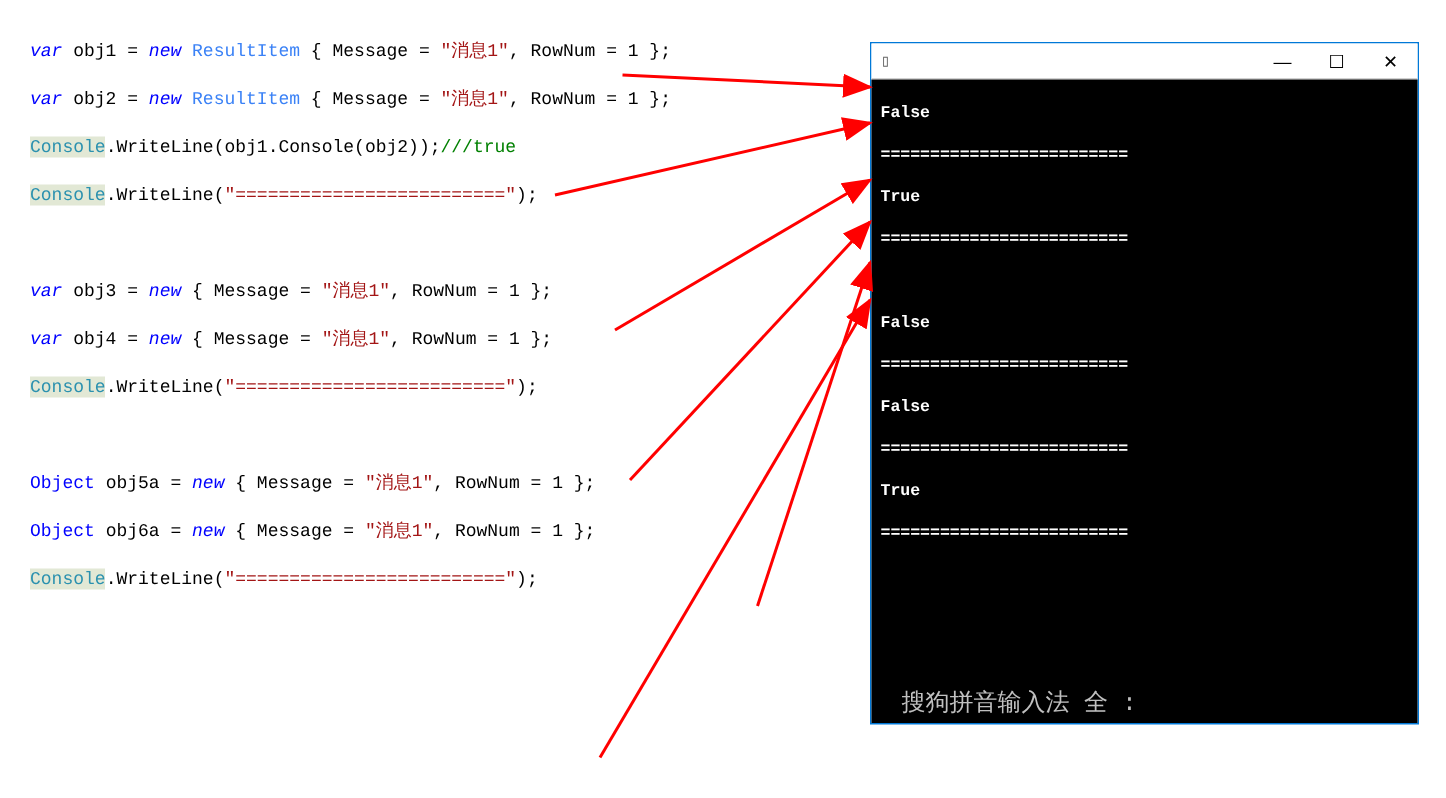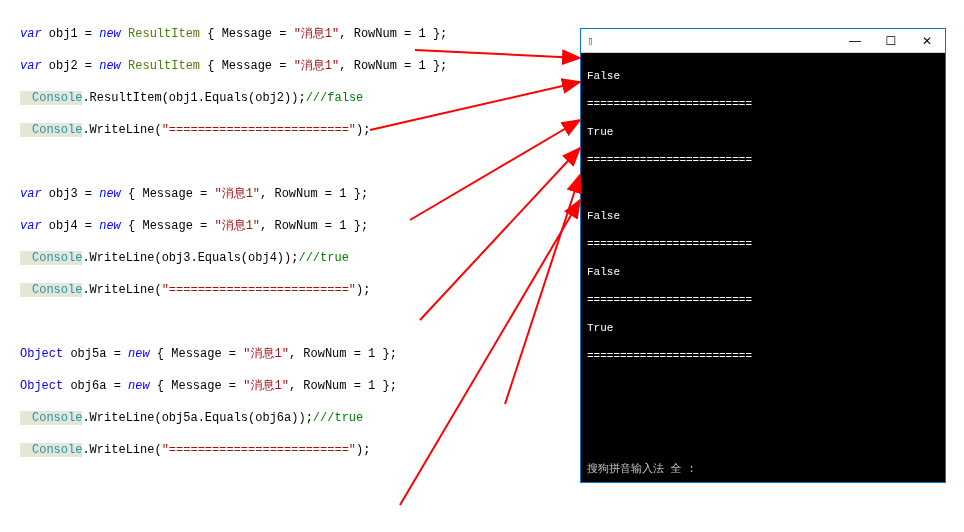--- a/index.html
+++ b/index.html
@@ -17,22 +17,22 @@
     left: 20px;
     top: 10px;
     width: 560px;
     line-height: 16px;
     white-space: pre;
   }
   .code-line { display: block; }
   .kw-var    { color: #0000ff; font-style: italic; }
   .kw-new    { color: #0000ff; font-style: italic; }
   .kw-obj    { color: #0000ff; }
-  .type      { color: #4d7c0f; }
-  .cls       { color: #2b91af; padding-left: 12px; }
+  .type      { color: #3b82f6; }
+  .cls       { color: #2b91af; }
   .plain     { color: #000000; text-align: right; }
   .str       { color: #a31515; }
   .cmt       { color: #008000; }
   .hl        { background: #e2e8d5; }
   .blank     { height: 16px; }
 
   .console-window {
     position: absolute;
     right: 18px;
     top: 28px;
@@ -82,51 +82,50 @@
     flex: 1;
     background: #000000;
     color: #ffffff;
     font-family: "NSimSun", "SimSun", "Courier New", monospace;
     font-size: 11px;
     line-height: 14px;
     padding: 2px 6px;
     white-space: pre;
     overflow: hidden;
   }
-  .console-body .out { color: #ffffff; display: block; }
+  .console-body .out { color: #ffffff; display: block; font-weight: bold; }
   .console-bottom {
     color: #c0c0c0;
-    font-size: 11px;
+    font-size: 16px;
     padding-top: 2px;
+    margin-left: 14px;
   }
 
   .arrows {
     position: absolute;
     left: 0; top: 0;
     width: 964px; height: 532px;
     pointer-events: none;
   }
 </style>
 </head>
 <body>
 
 <div class="code-area">
 <span class="code-line"><span class="kw-var">var</span><span class="plain"> obj1 = </span><span class="kw-new">new</span><span class="type"> ResultItem</span><span class="plain"> { Message = </span><span class="str">"消息1"</span><span class="plain">, RowNum = 1 };</span></span>
 <span class="code-line"><span class="kw-var">var</span><span class="plain"> obj2 = </span><span class="kw-new">new</span><span class="type"> ResultItem</span><span class="plain"> { Message = </span><span class="str">"消息1"</span><span class="plain">, RowNum = 1 };</span></span>
-<span class="code-line"><span class="cls hl">Console</span><span class="plain">.ResultItem(obj1.Equals(obj2));</span><span class="cmt">///false</span></span>
+<span class="code-line"><span class="cls hl">Console</span><span class="plain">.WriteLine(obj1.Console(obj2));</span><span class="cmt">///true</span></span>
 <span class="code-line"><span class="cls hl">Console</span><span class="plain">.WriteLine(</span><span class="str">"========================="</span><span class="plain">);</span></span>
 <div class="blank"></div>
 <span class="code-line"><span class="kw-var">var</span><span class="plain"> obj3 = </span><span class="kw-new">new</span><span class="plain"> { Message = </span><span class="str">"消息1"</span><span class="plain">, RowNum = 1 };</span></span>
 <span class="code-line"><span class="kw-var">var</span><span class="plain"> obj4 = </span><span class="kw-new">new</span><span class="plain"> { Message = </span><span class="str">"消息1"</span><span class="plain">, RowNum = 1 };</span></span>
-<span class="code-line"><span class="cls hl">Console</span><span class="plain">.WriteLine(obj3.Equals(obj4));</span><span class="cmt">///true</span></span>
 <span class="code-line"><span class="cls hl">Console</span><span class="plain">.WriteLine(</span><span class="str">"========================="</span><span class="plain">);</span></span>
 <div class="blank"></div>
 <span class="code-line"><span class="kw-obj">Object</span><span class="plain"> obj5a = </span><span class="kw-new">new</span><span class="plain"> { Message = </span><span class="str">"消息1"</span><span class="plain">, RowNum = 1 };</span></span>
 <span class="code-line"><span class="kw-obj">Object</span><span class="plain"> obj6a = </span><span class="kw-new">new</span><span class="plain"> { Message = </span><span class="str">"消息1"</span><span class="plain">, RowNum = 1 };</span></span>
-<span class="code-line"><span class="cls hl">Console</span><span class="plain">.WriteLine(obj5a.Equals(obj6a));</span><span class="cmt">///true</span></span>
 <span class="code-line"><span class="cls hl">Console</span><span class="plain">.WriteLine(</span><span class="str">"========================="</span><span class="plain">);</span></span>
 <div class="blank"></div>
 <div class="blank"></div>
 
 
 
 
 
 
 

